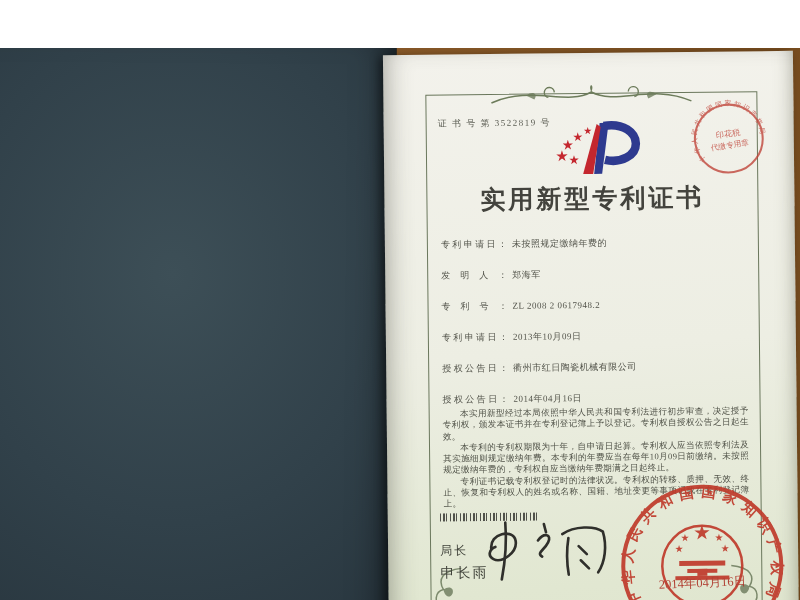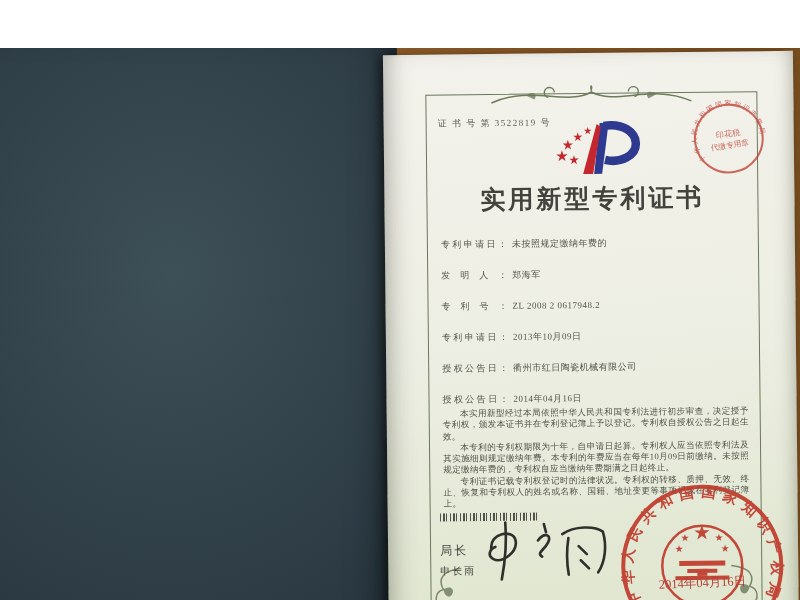--- a/index.html
+++ b/index.html
@@ -32,21 +32,21 @@
   .field-row{display:flex;margin-bottom:19px;line-height:12px;font-size:9px;color:#53544b;}
   .flabel{display:inline-block;width:66px;text-align-last:justify;flex:none;}
   .fvalue{margin-left:5px;letter-spacing:.5px;}
   .paras{position:absolute;left:13px;top:313px;right:11px;}
   .paras p{margin:0;font-size:8.6px;line-height:11.3px;color:#4f5147;
     text-align:justify;text-indent:2em;letter-spacing:.3px;}
   .barcode{position:absolute;left:9px;top:418px;width:98px;height:8px;opacity:.8;
     background:repeating-linear-gradient(90deg,#2b2b28 0 1px,transparent 1px 3px,
       #2b2b28 3px 5px,transparent 5px 6px,#2b2b28 6px 7px,transparent 7px 10px);}
   .director-title{position:absolute;left:9px;top:447px;font-size:12px;letter-spacing:2px;color:#3e4038;}
-  .director-name{position:absolute;left:9px;top:469px;font-size:10px;letter-spacing:2px;color:#3e4038;}
+  .director-name{position:absolute;left:9px;top:469px;font-size:14px;letter-spacing:2px;color:#3e4038;}
   .signature{position:absolute;left:44px;top:423px;}
   .seal-bottom{position:absolute;left:186px;top:388px;width:170px;height:170px;}
   .seal-top{position:absolute;left:306px;top:48px;width:78px;height:78px;transform:rotate(-8deg);}
   .page-footer{position:absolute;top:505px;left:0;width:100%;text-align:center;
     font-size:8px;letter-spacing:1px;color:#64665a;}
   .green{stroke:#6d7c5b;}
 </style>
 </head>
 <body>
 

